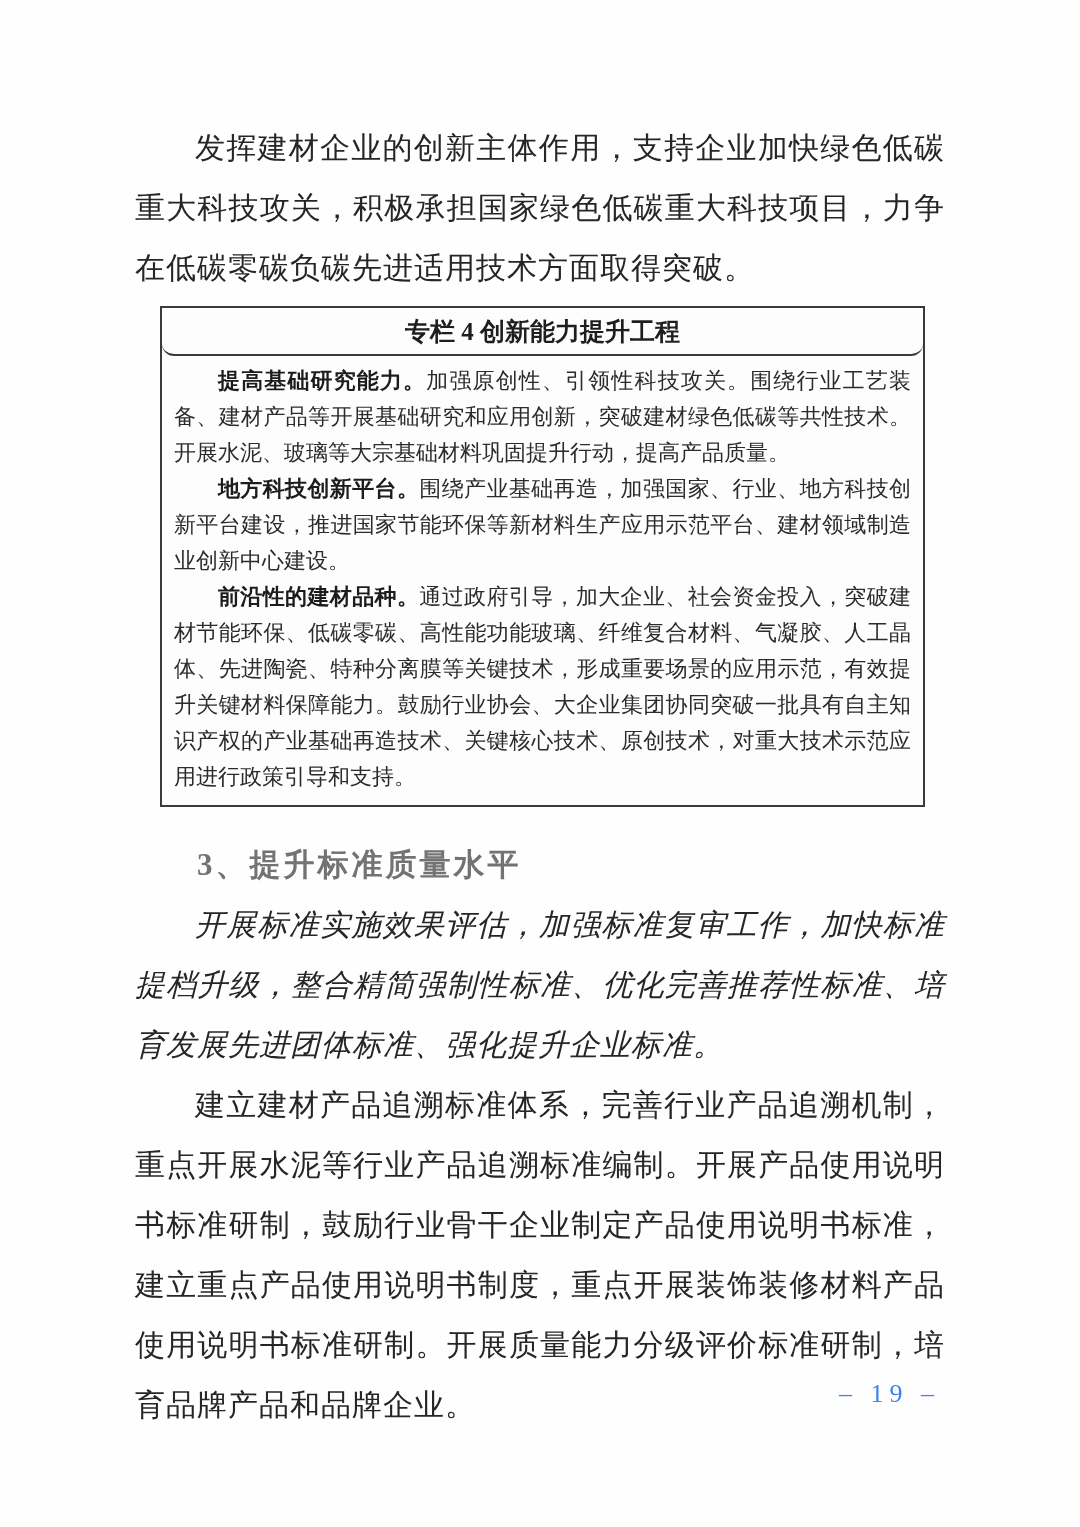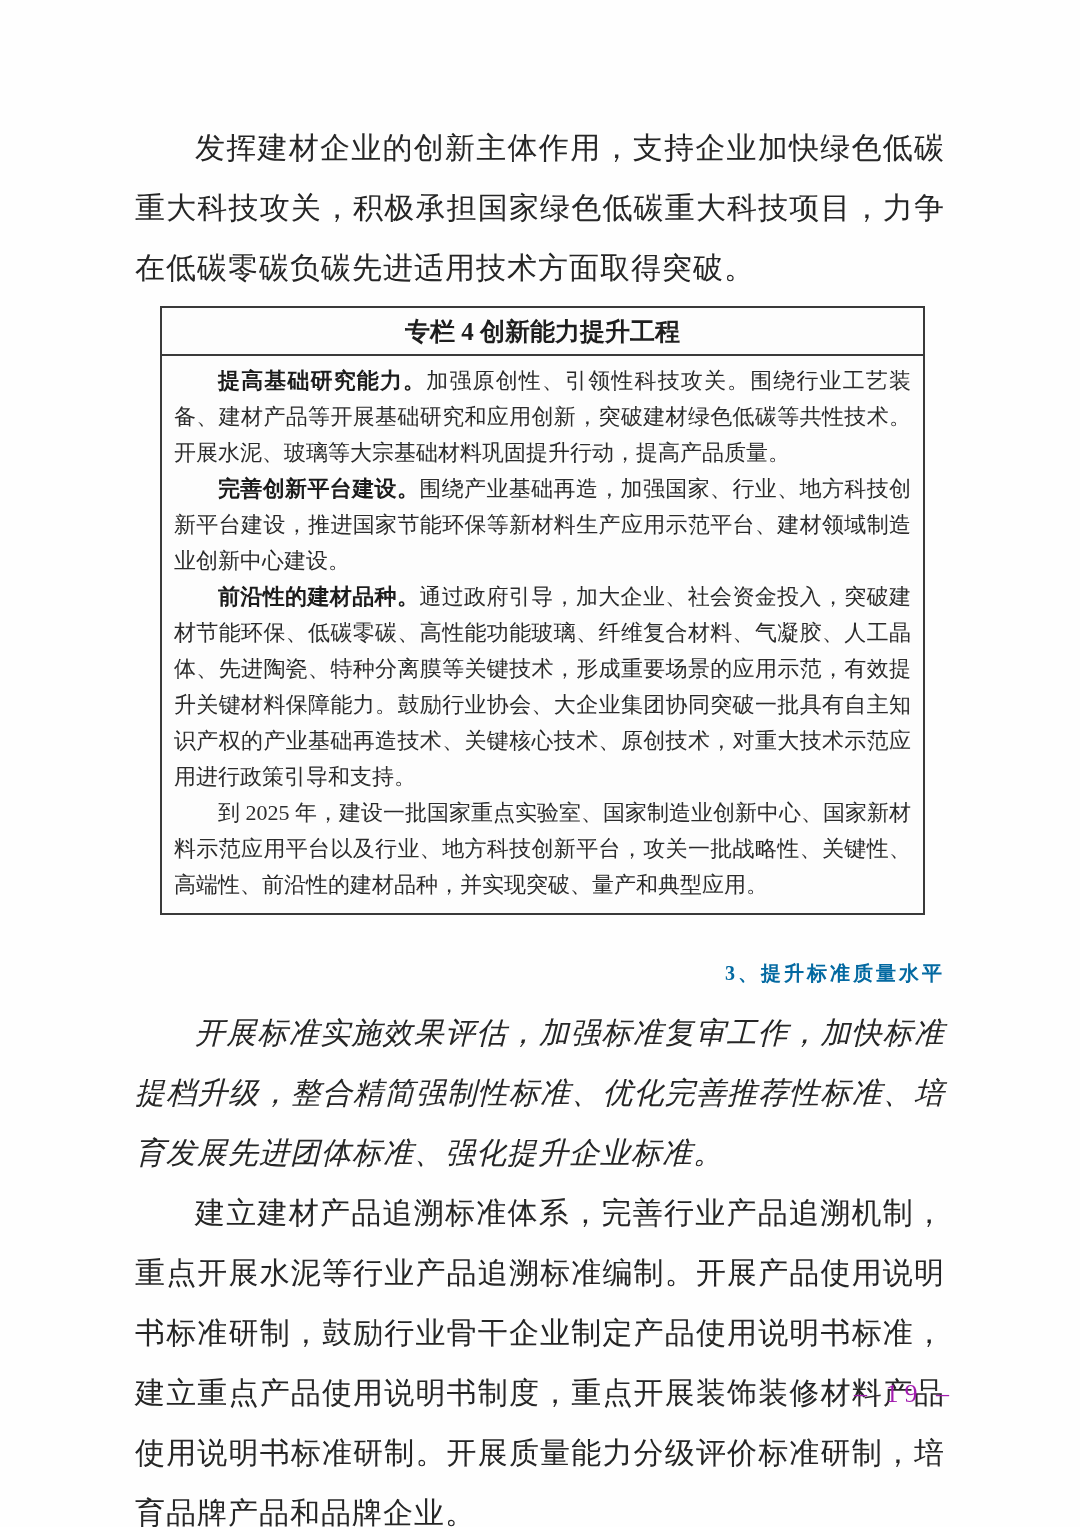--- a/index.html
+++ b/index.html
@@ -42,20 +42,21 @@
   }
 
   .feature-box-title {
     text-align: center;
     font-weight: bold;
     font-size: 25px;
     line-height: 30px;
     padding: 9px 0 7px 0;
     border-bottom: 2px solid #3a3a3a;
     color: #1e1e1e;
+    border-radius: 12px;
   }
 
   .feature-box-body {
     padding: 7px 12px 10px 12px;
   }
 
   .box-para {
     font-size: 22px;
     line-height: 36px;
     text-align: justify;
@@ -65,63 +66,61 @@
   }
 
   .box-para .lead {
     font-weight: bold;
     color: #1c1c1c;
   }
 
   
   .section-heading {
     margin-top: 28px;
-    font-size: 20px;
+    font-size: 31px;
     line-height: 60px;
     font-weight: bold;
     text-indent: 2em;
     letter-spacing: 3px;
-    color: #0369a1;
+    color: #737373;
     font-family: "Liberation Serif", "DejaVu Serif", serif;
-    text-align: right;
   }
 
   .para + .para { margin-top: 0; }
   .section-heading + .para { margin-top: 0; font-style: italic; }
 
   
   .page-footer {
     position: absolute;
-    right: 125px;
+    right: 140px;
     bottom: 118px;
     font-size: 26px;
-    color: #a21caf;
+    color: #3b82f6;
     letter-spacing: 6px;
     font-family: "Liberation Serif", "DejaVu Serif", serif;
   }
 </style>
 </head>
 <body>
 
 <div class="page">
   <div class="content">
 
     <p class="para">发挥建材企业的创新主体作用，支持企业加快绿色低碳重大科技攻关，积极承担国家绿色低碳重大科技项目，力争在低碳零碳负碳先进适用技术方面取得突破。</p>
 
     <div class="feature-box">
       <div class="feature-box-title">专栏 4  创新能力提升工程</div>
 
       <div class="feature-box-body">
         <p class="box-para"><span class="lead">提高基础研究能力。</span><span>加强原创性、引领性科技攻关。围绕行业工艺装备、建材产品等开展基础研究和应用创新，突破建材绿色低碳等共性技术。开展水泥、玻璃等大宗基础材料巩固提升行动，提高产品质量。</span></p>
 
-        <p class="box-para"><span class="lead">完善创新平台建设。</span><span>围绕产业基础再造，加强国家、行业、地方科技创新平台建设，推进国家节能环保等新材料生产应用示范平台、建材领域制造业创新中心建设。</span></p>
+        <p class="box-para"><span class="lead">地方科技创新平台。</span><span>围绕产业基础再造，加强国家、行业、地方科技创新平台建设，推进国家节能环保等新材料生产应用示范平台、建材领域制造业创新中心建设。</span></p>
 
         <p class="box-para"><span class="lead">前沿性的建材品种。</span><span>通过政府引导，加大企业、社会资金投入，突破建材节能环保、低碳零碳、高性能功能玻璃、纤维复合材料、气凝胶、人工晶体、先进陶瓷、特种分离膜等关键技术，形成重要场景的应用示范，有效提升关键材料保障能力。鼓励行业协会、大企业集团协同突破一批具有自主知识产权的产业基础再造技术、关键核心技术、原创技术，对重大技术示范应用进行政策引导和支持。</span></p>
 
-        <p class="box-para"><span class="lead"></span><span>到 2025 年，建设一批国家重点实验室、国家制造业创新中心、国家新材料示范应用平台以及行业、地方科技创新平台，攻关一批战略性、关键性、高端性、前沿性的建材品种，并实现突破、量产和典型应用。</span></p>
       </div>
     </div>
 
     <h3 class="section-heading">3、提升标准质量水平</h3>
 
     <p class="para">开展标准实施效果评估，加强标准复审工作，加快标准提档升级，整合精简强制性标准、优化完善推荐性标准、培育发展先进团体标准、强化提升企业标准。</p>
 
     <p class="para">建立建材产品追溯标准体系，完善行业产品追溯机制，重点开展水泥等行业产品追溯标准编制。开展产品使用说明书标准研制，鼓励行业骨干企业制定产品使用说明书标准，建立重点产品使用说明书制度，重点开展装饰装修材料产品使用说明书标准研制。开展质量能力分级评价标准研制，培育品牌产品和品牌企业。</p>
 
   </div>

